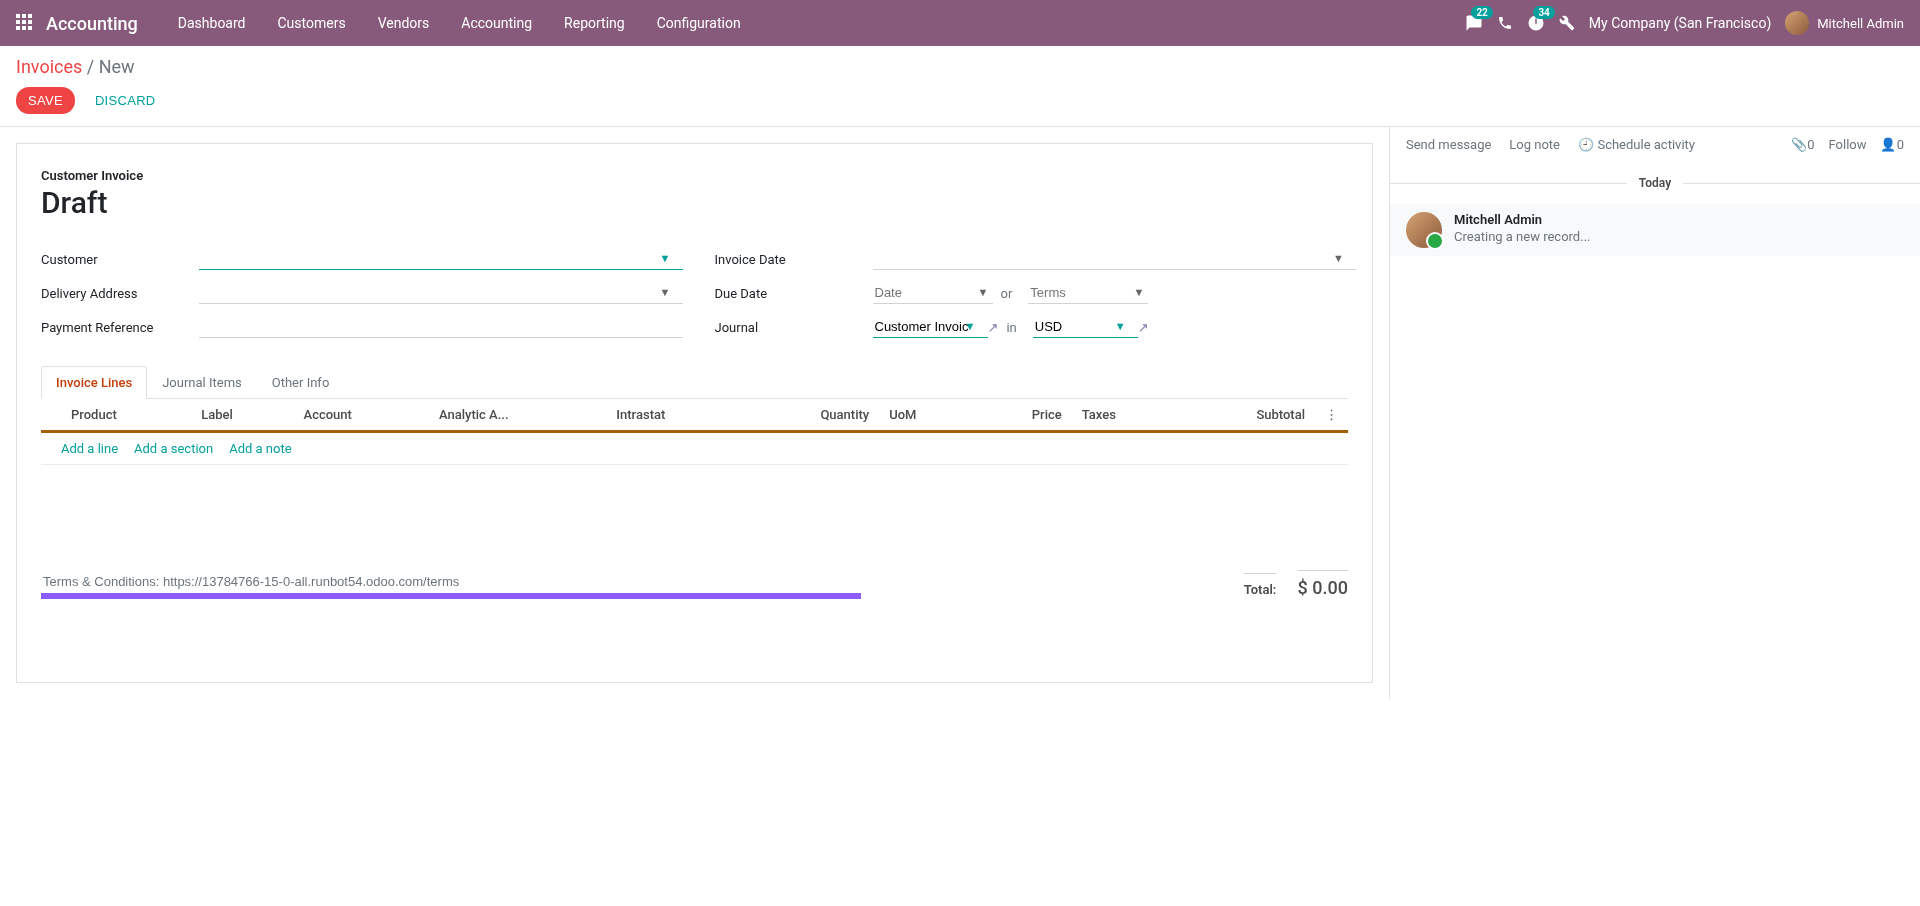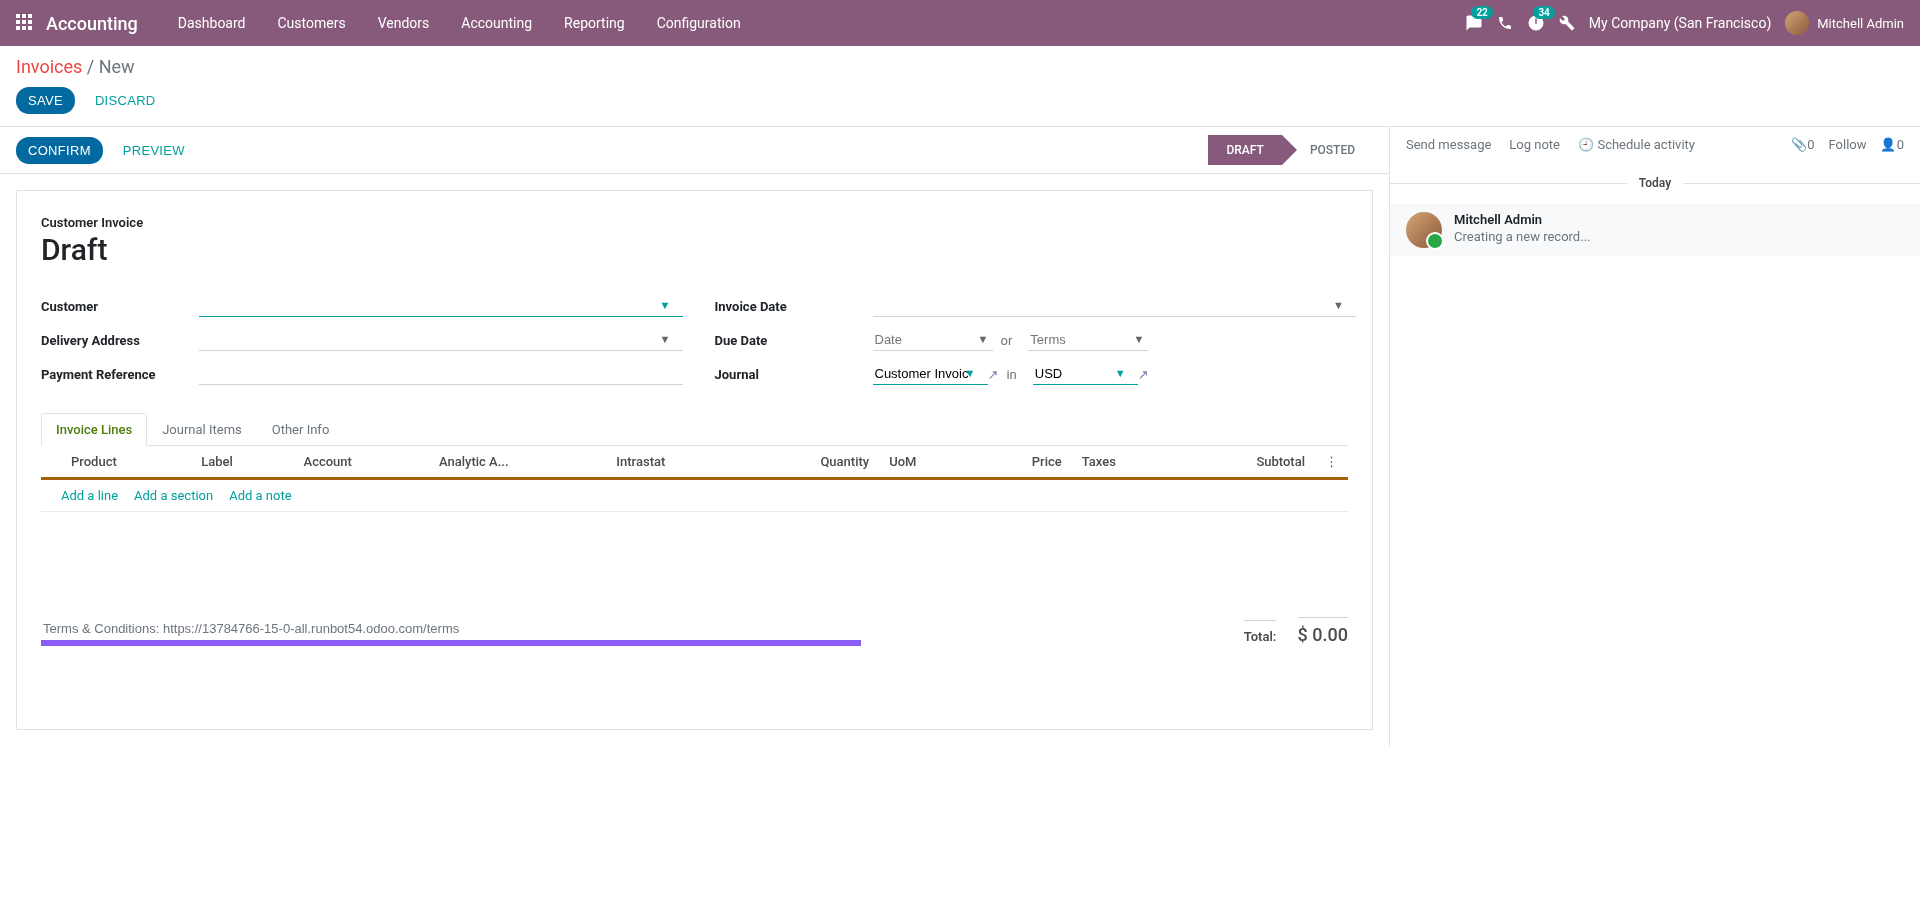--- a/index.html
+++ b/index.html
@@ -14,54 +14,54 @@
 .icon-btn { position: relative; cursor: pointer; display: flex; align-items: center; }
 .badge { position: absolute; top: -8px; right: -10px; background: #00a09d; color: #fff; font-size: 10px; padding: 1px 5px; border-radius: 10px; font-weight: 600; }
 .company-name { font-size: 14px; }
 .user { display: flex; align-items: center; gap: 8px; }
 .avatar-sm { width: 24px; height: 24px; border-radius: 50%; background: linear-gradient(135deg, #d4a373, #8b5a3c); }
 .breadcrumb-bar { padding: 10px 16px 0 16px; }
 .breadcrumb { font-size: 18px; color: #6c757d; }
 .breadcrumb a { color: #ef4444; text-decoration: none; }
 .action-bar { padding: 10px 16px 12px 16px; display: flex; align-items: center; gap: 8px; border-bottom: 1px solid #dee2e6; }
 .btn { border: none; padding: 6px 12px; font-size: 13px; font-weight: 500; cursor: pointer; text-transform: uppercase; letter-spacing: 0.3px; }
-.btn-primary { background: #0369a1; color: #fff; border-radius: 13px; }
+.btn-primary { background: #ef4444; color: #fff; border-radius: 13px; }
 .btn-link { background: transparent; color: #00a09d; }
 .main-wrap { display: flex; }
 .main-left { flex: 1; border-right: 1px solid #dee2e6; }
 .statusbar { display: flex; align-items: center; padding: 8px 16px; border-bottom: 1px solid #dee2e6; }
 .statusbar-left { display: flex; gap: 8px; }
 .statusbar-right { margin-left: auto; display: flex; align-items: center; }
 .status-arrow { position: relative; display: flex; align-items: center; height: 30px; }
 .status-step { padding: 0 18px; height: 30px; display: flex; align-items: center; font-size: 12px; font-weight: 500; position: relative; }
 .status-step.active { background: #875a7b; color: #fff; }
 .status-step.active::after { content: ''; position: absolute; right: -15px; top: 0; border-left: 15px solid #875a7b; border-top: 15px solid transparent; border-bottom: 15px solid transparent; z-index: 1; }
 .status-step.inactive { color: #6c757d; padding-left: 28px; }
 .form-sheet { margin: 16px; border: 1px solid #dee2e6; background: #fff; padding: 24px; min-height: 540px; }
 .oe-title .subtitle { font-size: 13px; font-weight: 600; color: #212529; margin-bottom: 2px; }
 .oe-title h1 { font-size: 30px; font-weight: 500; color: #212529; margin-bottom: 24px; }
 .form-grid { display: grid; grid-template-columns: 1fr 1fr; gap: 0 40px; margin-bottom: 20px; }
 .form-row { display: flex; align-items: center; min-height: 30px; margin-bottom: 4px; }
-.form-label { width: 150px; font-size: 13px; font-weight: 700; color: #212529; flex-shrink: 0; }
+.form-label { width: 150px; font-size: 13px; font-weight: 400; color: #212529; flex-shrink: 0; }
 .form-field { flex: 1; position: relative; }
 .input-line { border: none; border-bottom: 1px solid #ced4da; width: 100%; padding: 3px 20px 3px 2px; font-size: 13px; background: transparent; outline: none; margin-left: 8px; }
 .input-line.teal { border-bottom-color: #00a09d; }
 .caret { position: absolute; right: 4px; top: 4px; font-size: 11px; color: #666; pointer-events: none; }
 .caret.teal { color: #00a09d; }
 .due-row { display: flex; align-items: center; gap: 8px; }
 .due-row .input-line { width: 120px; }
 .due-row .or { color: #6c757d; font-size: 13px; }
 .journal-row { display: flex; align-items: center; gap: 8px; }
 .journal-row .sel1 { position: relative; width: 115px; }
 .journal-row .sel2 { position: relative; width: 105px; }
 .ext-icon { color: #7c7bad; cursor: pointer; font-size: 13px; }
 .in-text { color: #6c757d; }
 .tabs { display: flex; border-bottom: 1px solid #dee2e6; }
 .tab { padding: 8px 14px; border: 1px solid transparent; border-bottom: none; cursor: pointer; color: #6c757d; font-size: 13px; margin-bottom: -1px; }
-.tab.active { border-color: #dee2e6; border-bottom: 1px solid #fff; background: #fff; color: #4d7c0f; font-weight: 500; border-radius: 3px 3px 0 0; }
+.tab.active { border-color: #dee2e6; border-bottom: 1px solid #fff; background: #fff; color: #c2410c; font-weight: 500; border-radius: 3px 3px 0 0; }
 .table { width: 100%; border-collapse: collapse; }
 .table th { text-align: left; padding: 8px 10px; font-size: 13px; font-weight: 500; color: #4c4c4c; border-bottom: 3px solid #a16207; white-space: nowrap; }
 .table th.right { text-align: right; }
 .table th.menu { width: 30px; text-align: center; }
 .table-actions { padding: 8px 20px; display: flex; gap: 16px; border-bottom: 1px solid #e9ecef; }
 .table-actions a { color: #00a09d; text-decoration: none; cursor: pointer; }
 .empty-rows { height: 85px; }
 .terms-row { display: flex; align-items: flex-start; justify-content: space-between; padding-top: 20px; gap: 40px; }
 .terms-input { flex: 1; border: none; border-bottom: 6px solid #8b5cf6; padding: 4px 2px; font-size: 13px; color: #6c757d; outline: none; background: transparent; max-width: 820px; }
 .total-block { text-align: right; margin-left: 41px; }
@@ -142,30 +142,20 @@
   </div>
 </div>
 
 <div class="action-bar">
   <button class="btn btn-primary">Save</button>
   <button class="btn btn-link">Discard</button>
 </div>
 
 <div class="main-wrap">
   <div class="main-left">
-    <div class="statusbar">
-      <div class="statusbar-left">
-        <button class="btn btn-primary">Confirm</button>
-        <button class="btn btn-link">Preview</button>
-      </div>
-      <div class="statusbar-right status-arrow">
-        <div class="status-step active" style="text-transform:uppercase;">Draft</div>
-        <div class="status-step inactive" style="text-transform:uppercase;">Posted</div>
-      </div>
-    </div>
 
     <div class="form-sheet">
       <div class="oe-title">
         <div class="subtitle">Customer Invoice</div>
         <h1>Draft</h1>
       </div>
 
       <div class="form-grid">
         <div>
           <div class="form-row">

